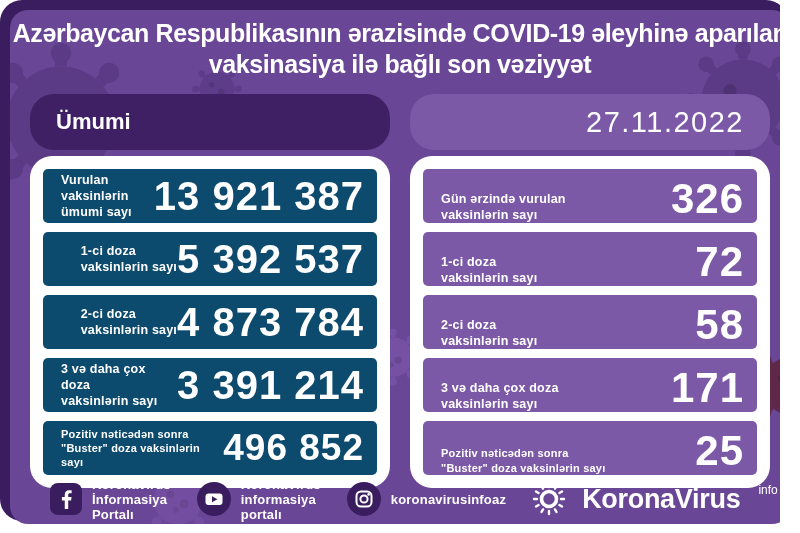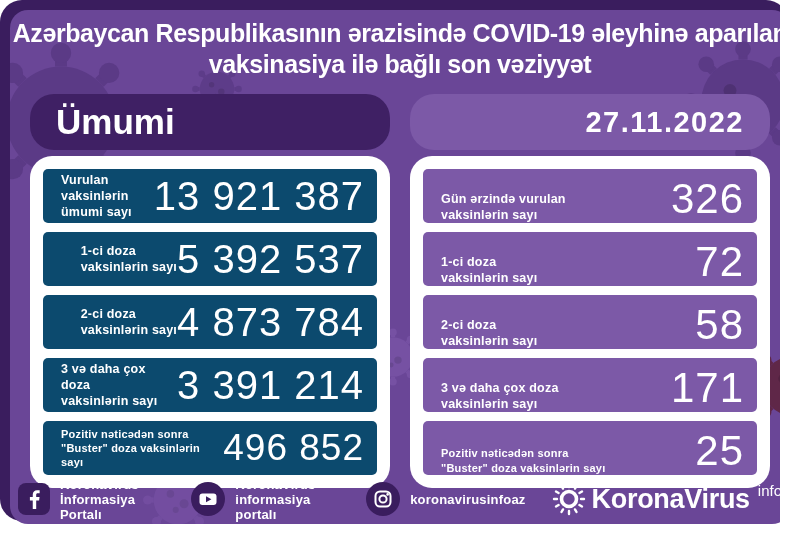--- a/index.html
+++ b/index.html
@@ -15,42 +15,42 @@
   .vC{left:352px;top:316px;width:62px;height:62px;color:#7a55a8;opacity:.75;}
   .vD{left:736px;top:330px;width:92px;height:92px;color:#5e2440;opacity:.9;}
   .vE{left:130px;top:452px;width:76px;height:76px;color:#7a55a8;opacity:.55;}
   .vF{left:180px;top:52px;width:54px;height:54px;color:#5b3a86;opacity:.8;}
   .title{position:relative;margin-top:8px;text-align:center;font-weight:bold;
          font-size:25px;line-height:1.24;letter-spacing:-0.4px;}
   .columns{position:absolute;top:84px;left:20px;right:20px;height:394px;
            display:flex;gap:20px;}
   .panel{flex:1;display:flex;flex-direction:column;min-width:0;}
   .panel-header{height:56px;border-radius:24px;display:flex;align-items:center;}
-  .panel-header.dark{background:#3f2064;padding-left:26px;font-size:35px;font-weight:bold;}
+  .panel-header.dark{background:#3f2064;padding-left:26px;font-size:22px;font-weight:bold;}
   .panel-header.medium{background:#7c59a7;justify-content:flex-end;padding-right:26px;
-                       font-size:29px;font-weight:bold;letter-spacing:1.5px;}
+                       font-size:29px;font-weight:normal;letter-spacing:1.5px;}
   .panel-body{margin-top:6px;flex:1;background:#ffffff;border-radius:22px;
               padding:13px;display:flex;flex-direction:column;gap:9px;}
   .row{flex:1;display:flex;align-items:center;justify-content:space-between;
        border-radius:5px;padding:0 13px 0 18px;}
   .panel.left .row{background:#0c4a6e;justify-content:flex-end;}
   .panel.right .row{background:#7c59a7;align-items:flex-end;}
   .row-label{font-size:12.5px;font-weight:bold;line-height:1.3;white-space:pre-line;
              letter-spacing:.2px;}
   .row:last-child .row-label{font-size:11px;}
-  .row-value{font-size:40px;font-weight:normal;letter-spacing:1px;white-space:nowrap;}
+  .row-value{font-size:40px;font-weight:bold;letter-spacing:1px;white-space:nowrap;}
   .panel.right .row-value{font-size:42px;}
   .panel.left .row:last-child .row-value{font-size:37px;}
-  .footer{position:absolute;left:0;right:0;bottom:4px;height:42px;display:flex;
-          align-items:center;padding:0 8px;}
+  .footer{position:absolute;left:0;right:8px;bottom:4px;height:42px;display:flex;
+          align-items:center;padding:0 40px;}
   .social{display:flex;align-items:center;gap:10px;margin-right:26px;cursor:pointer;}
   .social-label{font-size:13px;font-weight:bold;letter-spacing:.2px;}
-  .logo{margin-left:auto;display:flex;align-items:center;gap:6px;}
+  .logo{margin-left:auto;display:flex;align-items:center;gap:16px;}
   .logo-text{font-size:27px;font-weight:bold;letter-spacing:-.3px;}
-  .logo-sup{font-size:15px;font-weight:normal;position:relative;top:-9px;margin-left:2px;}
+  .logo-sup{font-size:12px;font-weight:normal;position:relative;top:-9px;margin-left:2px;}
   svg{display:block;}
 </style>
 </head>
 <body>
 
 <svg width="0" height="0" style="position:absolute">
   <defs>
     <symbol id="virus" viewBox="0 0 100 100">
       <g fill="currentColor" stroke="currentColor">
         <circle cx="50" cy="50" r="32" stroke="none"></circle>

